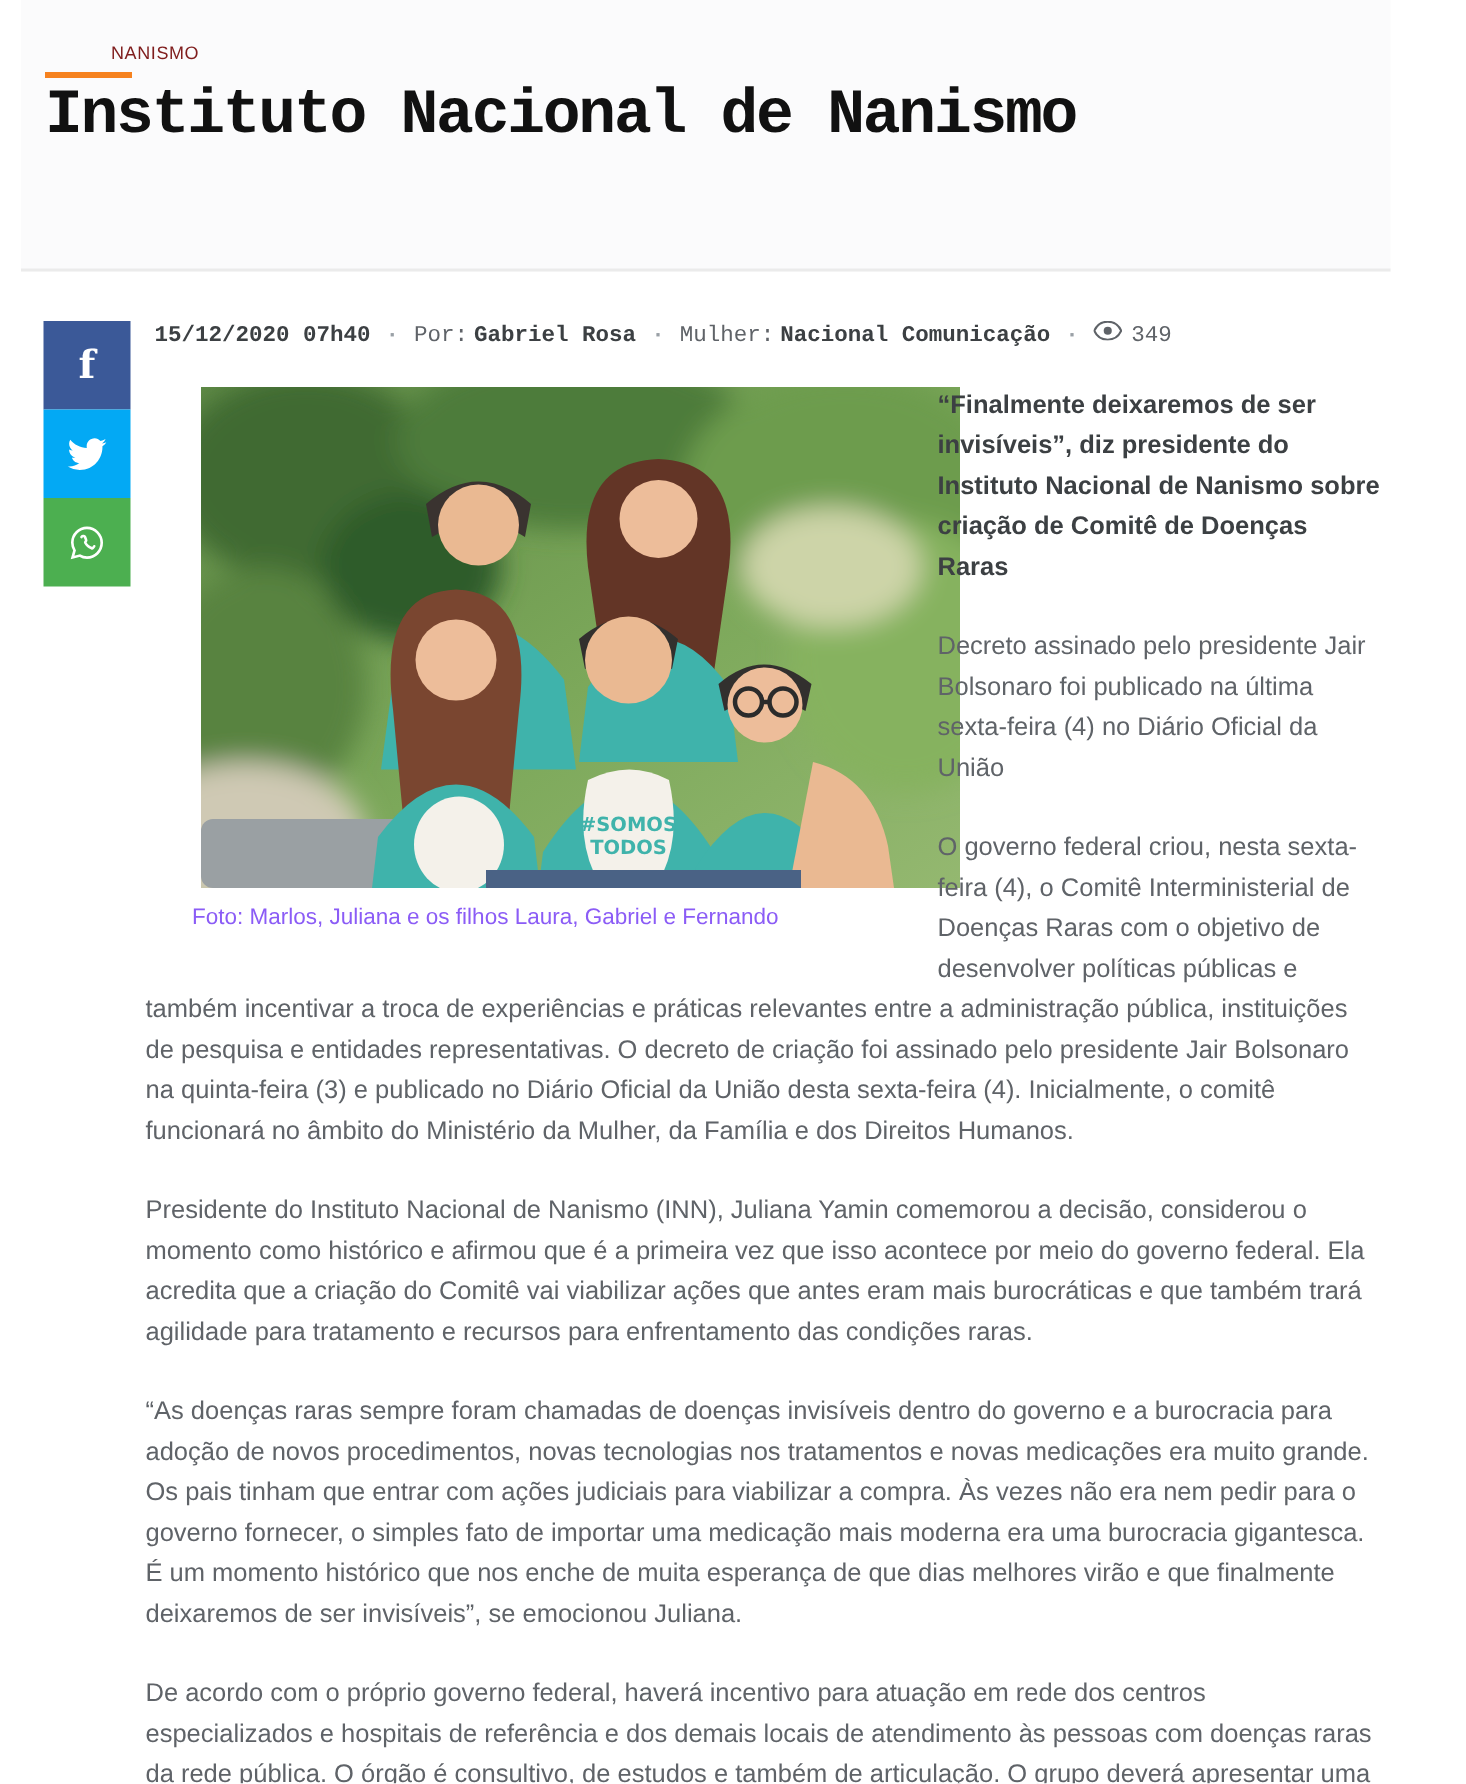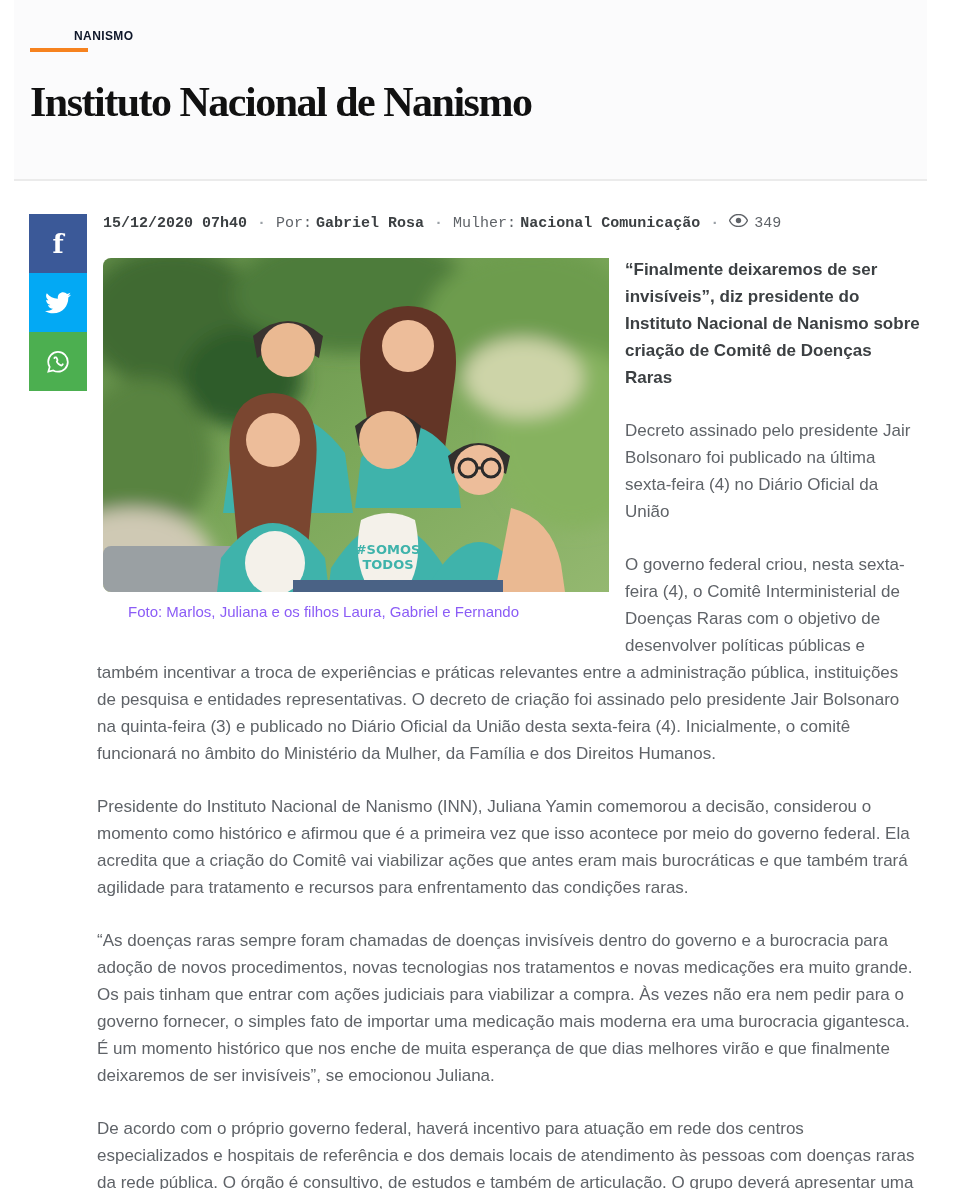--- a/index.html
+++ b/index.html
@@ -17,24 +17,24 @@
     --header-bg:#fbfbfc;
   }
   *{margin:0;padding:0;box-sizing:border-box;}
   html,body{background:#ffffff;}
   body{font-family:"Liberation Sans","DejaVu Sans",sans-serif;}
   .page{width:977px;height:1189px;overflow:hidden;background:#fff;position:relative;}
 
   
   .header{margin:0 14px;width:913px;background:var(--header-bg);
           border-bottom:2px solid var(--divider);padding:26px 16px 0 16px;height:181px;}
-  .category{display:inline-block;font-size:12px;font-weight:bold;letter-spacing:.4px;
-            color:#0f172a;text-transform:uppercase;text-decoration:none;cursor:pointer;padding-left:44px;}
+  .category{display:inline-block;font-size:12px;font-weight:normal;letter-spacing:.4px;
+            color:#7f1d1d;text-transform:uppercase;text-decoration:none;cursor:pointer;padding-left:44px;}
   .category-bar{width:58px;height:4px;background:var(--accent-orange);margin-top:4px;}
-  h1.headline{margin-top:25px;font-family:Liberation Serif, serif;
+  h1.headline{margin-top:0;font-family:Liberation Mono, monospace;
               font-weight:bold;font-size:42px;line-height:50px;letter-spacing:-1.5px;
               color:var(--headline);}
   .deck{margin-top:18px;font-size:20px;line-height:28px;color:var(--deck);font-weight:400;}
 
   
   .article-wrap{position:relative;padding:33px 57px 30px 97px;}
   .social-col{position:absolute;left:29px;top:33px;width:58px;}
   .share-btn{width:58px;height:59px;display:flex;align-items:center;justify-content:center;
              border:none;cursor:pointer;color:#fff;}
   .share-btn.fb{background:var(--facebook);font-family:"DejaVu Serif",serif;
@@ -48,21 +48,21 @@
   .meta-row .strong{font-weight:bold;color:var(--meta-strong);}
   .meta-sep{color:#9aa0a6;margin:0 10px;font-weight:bold;}
   .meta-label{margin-right:4px;}
   .eye{display:inline-block;vertical-align:-1px;margin-right:6px;}
 
   .article-body{margin-top:24px;font-size:17px;line-height:27px;color:var(--body-text);}
   .article-body p{margin-bottom:26px;}
   p.lead{font-weight:bold;color:var(--lead-text);}
 
   figure.photo-fig{float:left;width:506px;margin:2px 16px 18px 6px;}
-  .photo-frame{width:568px;height:334px;border-radius:8px;overflow:hidden;display:block;}
+  .photo-frame{width:568px;height:334px;border-radius:8px;overflow:hidden;display:block;text-align:center;}
   figcaption{margin-top:9px;padding-left:25px;font-size:15px;line-height:21px;color:#8b5cf6;}
 
   .clearfix::after{content:"";display:table;clear:both;}
 </style>
 </head>
 <body>
 
 <div class="page">
 
   <header class="header">

